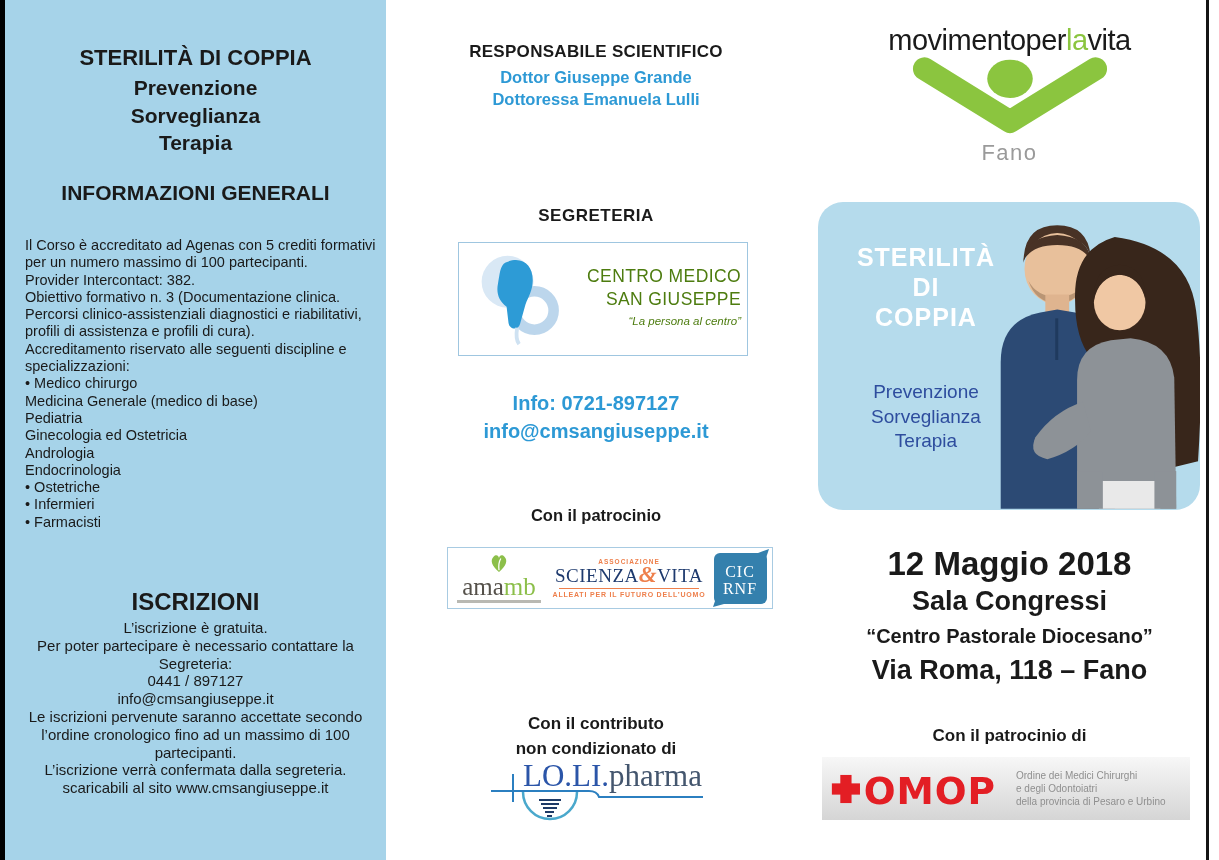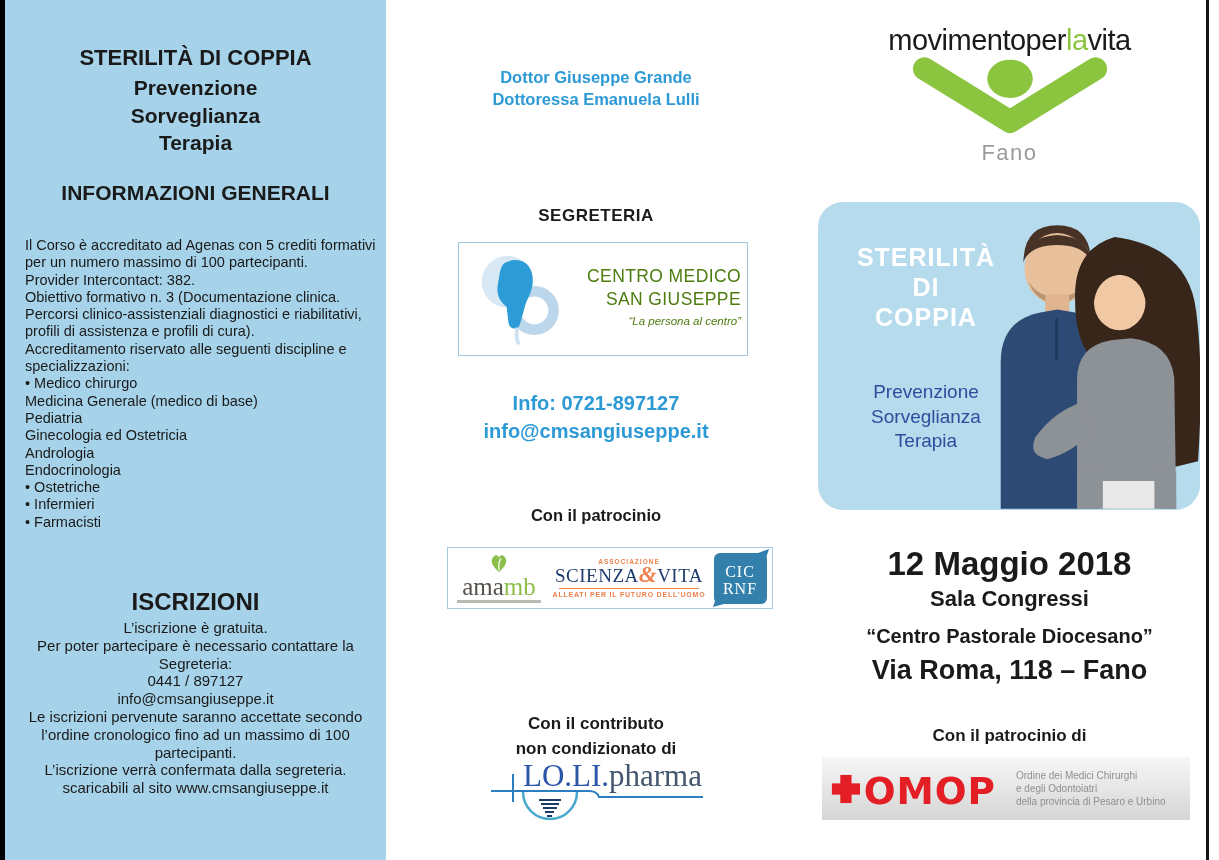--- a/index.html
+++ b/index.html
@@ -64,21 +64,21 @@
   .mpv-city{top:140px;font-size:22px;color:#9a9a9a;letter-spacing:1.5px;}
 
   .blue-box{left:18px;top:202px;width:382px;height:308px;background:#b5dbec;overflow:hidden;border-radius:25px;}
   .bb-title{position:absolute;left:18px;top:40px;width:180px;text-align:center;
             color:#fff;font-size:25px;font-weight:bold;line-height:30px;letter-spacing:1px;}
   .bb-sub{position:absolute;left:18px;top:178px;width:180px;text-align:center;
           color:#2e4d9e;font-size:19px;line-height:24.5px;}
   .couple{position:absolute;right:-4px;bottom:0;}
 
   .r-date{top:545px;font-size:33px;font-weight:bold;}
-  .r-hall{top:586px;font-size:22px;font-weight:bold;}
+  .r-hall{top:586px;font-size:27px;font-weight:bold;}
   .r-venue{top:625px;font-size:20px;font-weight:bold;}
   .r-addr{top:655px;font-size:27px;font-weight:bold;}
   .r-patro{top:726px;font-size:17px;font-weight:bold;}
   .omop-strip{left:22px;top:757px;width:368px;height:63px;
               background:linear-gradient(#f7f7f7,#d5d5d5);display:flex;align-items:center;}
   .omop-logo{margin-left:8px;}
   .omop-desc{font-size:10px;color:#8f8f8f;line-height:13px;text-align:left;margin-left:8px;}
 </style>
 </head>
 <body>
@@ -124,20 +124,21 @@
         <div>info@cmsangiuseppe.it</div>
         <div>Le iscrizioni pervenute saranno accettate secondo</div>
         <div>l’ordine cronologico fino ad un massimo di 100</div>
         <div>partecipanti.</div>
         <div>L’iscrizione verrà confermata dalla segreteria.</div>
         <div>scaricabili al sito www.cmsangiuseppe.it</div>
       </div>
   </div>
 
   <div class="abs mid-panel">
+    <div class="abs m-center m-resp">RESPONSABILE SCIENTIFICO</div>
     <div class="abs m-center m-docs">
         <div>Dottor Giuseppe Grande</div>
         <div>Dottoressa Emanuela Lulli</div>
       </div>
     <div class="abs m-center m-segr">SEGRETERIA</div>
 
     <div class="abs centro-box">
       <svg class="centro-logo" width="96" height="96" viewBox="0 0 100 100">
         <circle cx="36" cy="32" r="27" fill="#d9e8f5"></circle>
         <circle cx="64" cy="62" r="20" fill="none" stroke="#bcd6ec" stroke-width="11"></circle>

